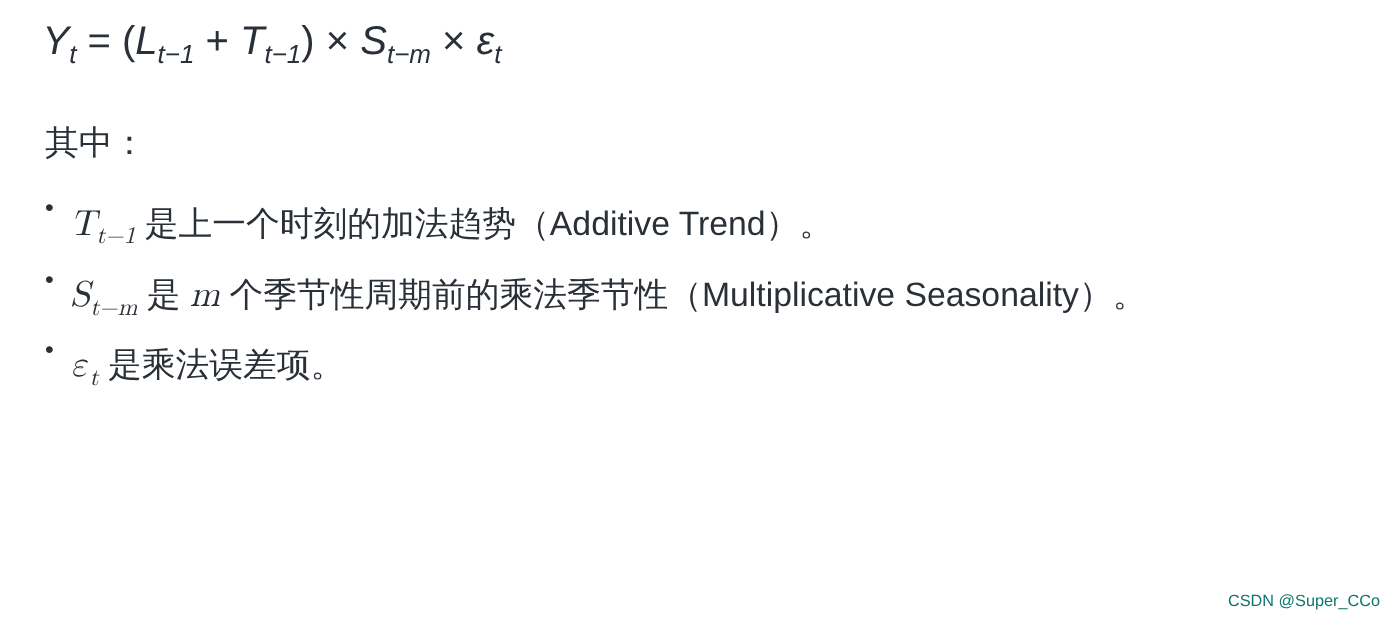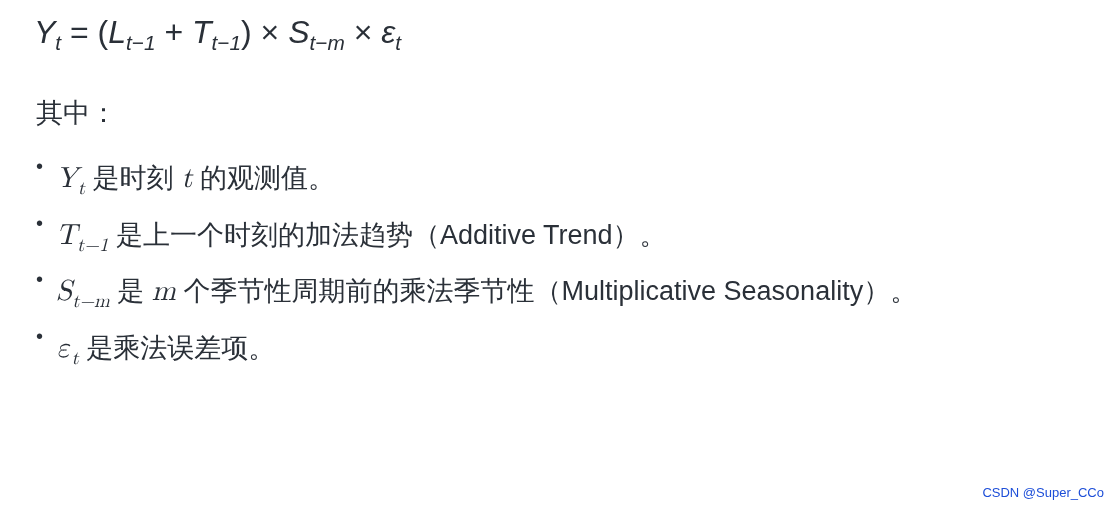--- a/index.html
+++ b/index.html
@@ -60,40 +60,37 @@
       font-size: 29px;
     }
     li .math sub {
       font-size: 0.65em;
       vertical-align: sub;
       font-style: italic;
     }
     .watermark {
       position: absolute;
       right: 12px;
-      bottom: 8px;
+      bottom: 20px;
       font-size: 13px;
-      color: #1d4ed8;
+      color: #0f766e;
       font-family: Arial, sans-serif;
     }
   </style>
 </head>
 <body>
 
 <div class="formula">
   <span class="var">Y</span><sub>t</sub><span> = </span><span>(</span><span class="var">L</span><sub>t−1</sub><span> + </span><span class="var">T</span><sub>t−1</sub><span>)</span><span> × </span><span class="var">S</span><sub>t−m</sub><span> × </span><span class="var">ε</span><sub>t</sub>
 </div>
 
 <div class="intro">其中：</div>
 
 <ul>
   <li>
-    <span></span><span class="math"><span>Y</span><sub>t</sub></span><span> 是时刻 </span><span class="math"><span>t</span><sub></sub></span><span> 的观测值。</span>
-  </li>
-  <li>
     <span></span><span class="math"><span>T</span><sub>t−1</sub></span><span> 是上一个时刻的加法趋势（Additive Trend）。</span><span class="math"><span></span><sub></sub></span><span></span>
   </li>
   <li>
     <span></span><span class="math"><span>S</span><sub>t−m</sub></span><span> 是 </span><span class="math"><span>m</span><sub></sub></span><span> 个季节性周期前的乘法季节性（Multiplicative Seasonality）。</span>
   </li>
   <li>
     <span></span><span class="math"><span>ε</span><sub>t</sub></span><span> 是乘法误差项。</span><span class="math"><span></span><sub></sub></span><span></span>
   </li>
 </ul>
 

